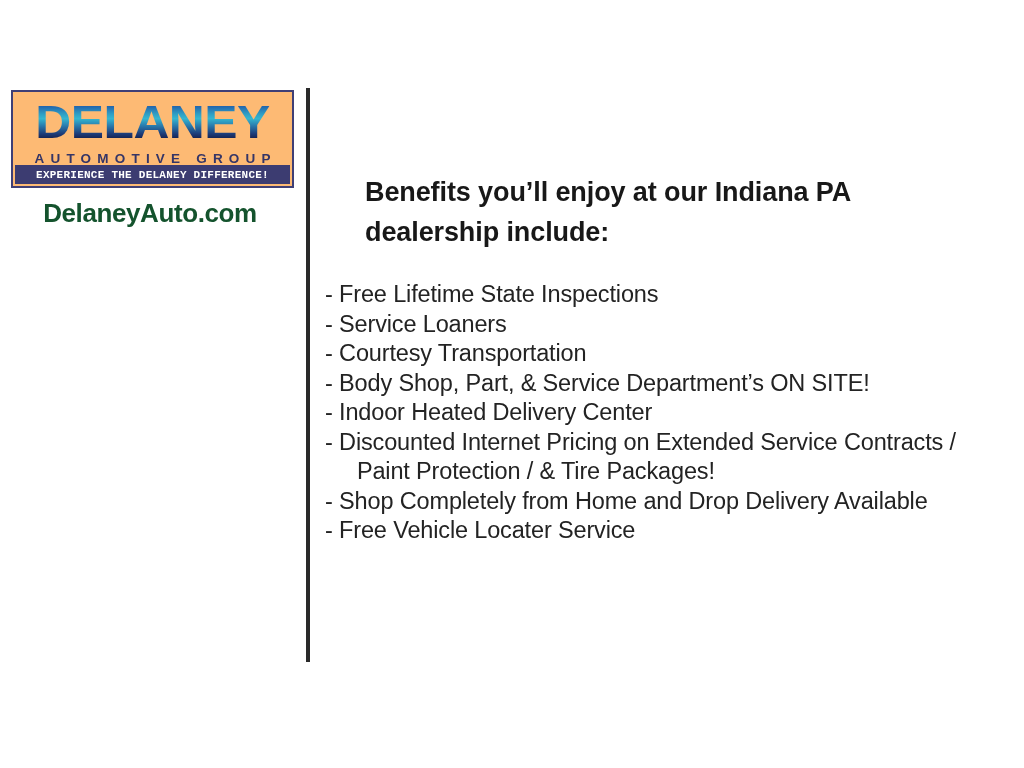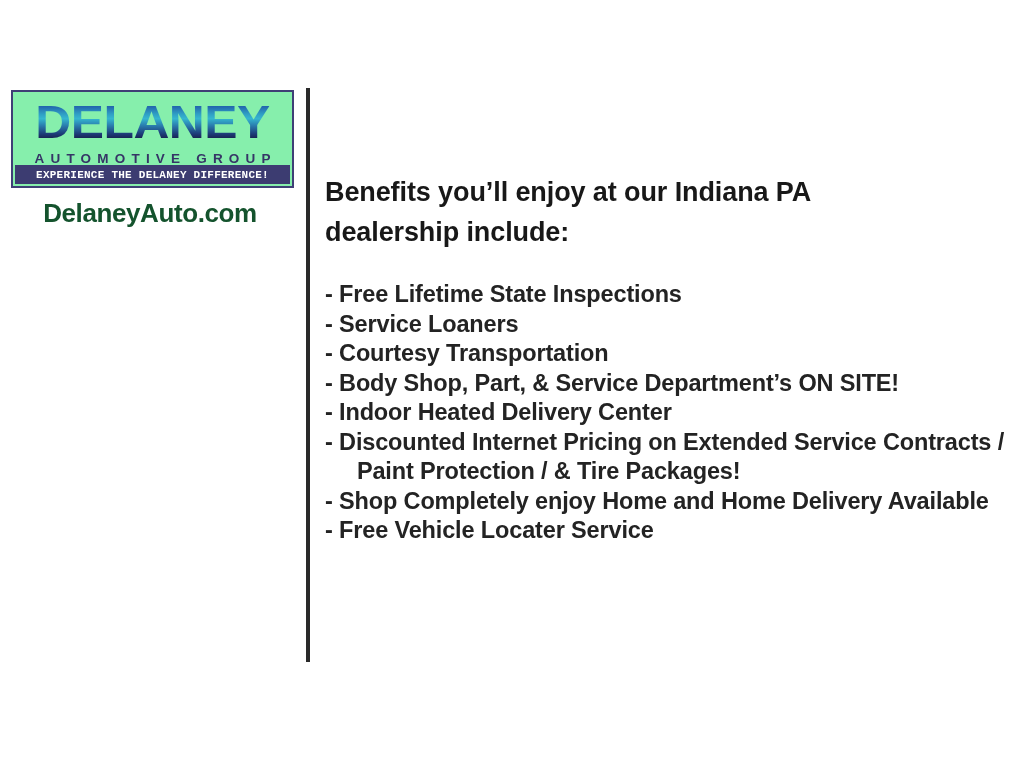--- a/index.html
+++ b/index.html
@@ -33,21 +33,21 @@
   }
 
   .logo-box {
     position: absolute;
     left: 11px;
     top: 2px;
     width: 283px;
     height: 98px;
     box-sizing: border-box;
     border: 2px solid #3f3f76;
-    background: #86efac;
+    background: #fdba74;
     padding: 0;
   }
 
   .logo-wordmark {
     position: absolute;
     left: 0;
     right: 0;
     top: 1px;
     height: 56px;
     display: flex;
@@ -149,28 +149,28 @@
   }
 
   .benefits-heading {
     font-family: "Liberation Sans", sans-serif;
     font-weight: bold;
     font-size: 27px;
     line-height: 40px;
     color: #181818;
     letter-spacing: -0.1px;
     max-width: 530px;
+    margin-left: 40px;
   }
 
   .benefits-list {
     margin: 0;
     padding: 0;
     list-style: none;
     margin-top: 28px;
-    font-weight: bold;
   }
 
   .benefit-item {
     font-family: "Liberation Sans", sans-serif;
     font-size: 23.5px;
     line-height: 29.5px;
     color: #232323;
     letter-spacing: -0.15px;
     white-space: pre-wrap;
   }
@@ -207,19 +207,19 @@
     <div class="benefits-heading">Benefits you’ll enjoy at our Indiana PA dealership include:</div>
 
     <ul class="benefits-list">
       <li class="benefit-item">- Free Lifetime State Inspections</li>
       <li class="benefit-item">- Service Loaners</li>
       <li class="benefit-item">- Courtesy Transportation</li>
       <li class="benefit-item">- Body Shop, Part, &amp; Service Department’s ON SITE!</li>
       <li class="benefit-item">- Indoor Heated Delivery Center</li>
       <li class="benefit-item">- Discounted Internet Pricing on Extended Service Contracts /
      Paint Protection / &amp; Tire Packages!</li>
-      <li class="benefit-item">- Shop Completely enjoy Home and Home Delivery Available</li>
+      <li class="benefit-item">- Shop Completely from Home and Drop Delivery Available</li>
       <li class="benefit-item">- Free Vehicle Locater Service</li>
     </ul>
 
   </div>
 
 </div>
 
 </body></html>

